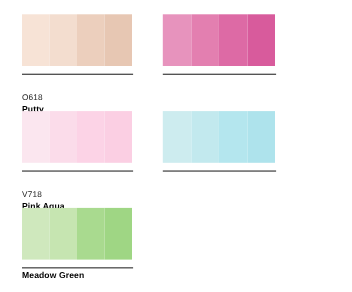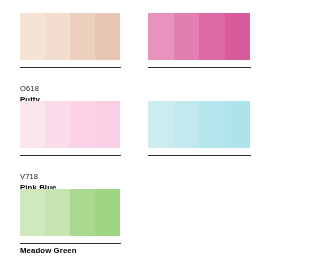--- a/index.html
+++ b/index.html
@@ -99,21 +99,21 @@
 
   <div class="swatch-cell col-left">
     <div class="chip">
       <div class="band" style="background:#fbe6ef"></div>
       <div class="band" style="background:#fbdcea"></div>
       <div class="band" style="background:#fcd3e6"></div>
       <div class="band" style="background:#fbcfe3"></div>
     </div>
     <div class="rule"></div>
     <div class="code">V718</div>
-    <div class="name">Pink Blue</div>
+    <div class="name">Pink Aqua</div>
   </div>
 
   <div class="swatch-cell col-right">
     <div class="chip">
       <div class="band" style="background:#cdecef"></div>
       <div class="band" style="background:#c2e9ee"></div>
       <div class="band" style="background:#b4e6ee"></div>
       <div class="band" style="background:#aee3ec"></div>
     </div>
     <div class="rule"></div>

